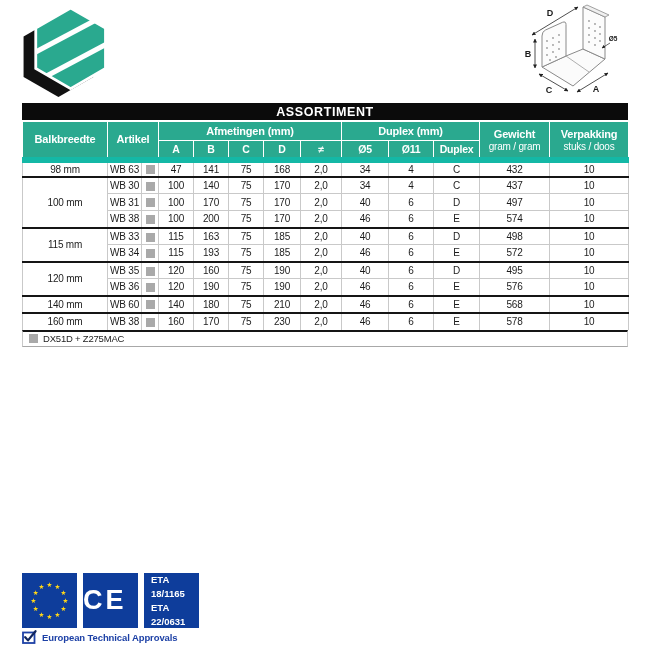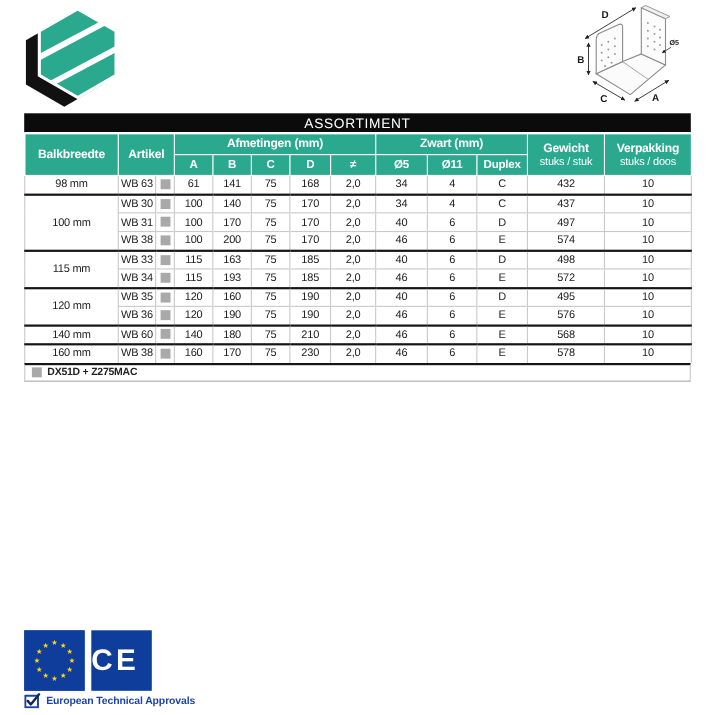--- a/index.html
+++ b/index.html
@@ -8,38 +8,38 @@
   
   .brand-logo { position:absolute; left:16px; top:8px; width:98px; height:90px; }
 
   
   .tech-drawing { position:absolute; left:512px; top:0; width:135px; height:105px; }
   .tech-drawing text { font-family:"Liberation Sans", sans-serif; font-weight:bold; fill:#1a1a1a; }
 
   
   .table-wrap { position:absolute; left:22px; top:103px; width:606px; }
   .title-bar { background:#0b0b0b; color:#fff; height:18px; line-height:18px; text-align:center;
-               font-size:12.5px; font-weight:normal; letter-spacing:.6px; border-bottom:1.5px solid #fff; }
+               font-size:12.5px; font-weight:bold; letter-spacing:.6px; border-bottom:1.5px solid #fff; }
   table.assort { width:606px; table-layout:fixed; border-collapse:collapse; }
   table.assort thead th { background:#2aa98f; color:#fff; border:1.5px solid #fff; font-weight:bold;
                           font-size:11px; height:19px; padding:0; letter-spacing:-0.2px; }
   table.assort thead tr.subrow th { font-size:10.5px; }
   th .h-main { font-size:11px; font-weight:bold; line-height:13px; margin-top:2px; }
   th .h-sub  { font-size:10px; font-weight:normal; line-height:12px; }
   table.assort tbody td { font-size:10px; color:#1c1c1c; text-align:center; height:17px; padding:0;
                           border-right:1px solid #c9c9c9; border-left:1px solid #c9c9c9; letter-spacing:-0.2px; }
   table.assort tbody tr td { border-top:1px solid #c9c9c9; }
   table.assort tbody tr.group-start td { border-top:2px solid #151515; }
-  table.assort tbody tr.first-group td { border-top:1px solid #14b8a6; }
+  table.assort tbody tr.first-group td { border-top:6px solid #14b8a6; }
   td.c-art { text-align:center; }
   .finish-square { display:inline-block; width:9px; height:9px; vertical-align:middle; }
   .legend-row { width:606px; height:17px; border-top:2px solid #151515; border-bottom:1px solid #a8a8a8;
                 border-left:1px solid #c9c9c9; border-right:1px solid #c9c9c9;
                 display:flex; align-items:center; gap:18px; padding-left:6px;
-                font-size:9.5px; font-weight:bold; color:#222; letter-spacing:-0.2px; }
+                font-size:9.5px; font-weight:normal; color:#222; letter-spacing:-0.2px; }
   .legend-item { display:flex; align-items:center; gap:5px; }
   .legend-sq { width:9px; height:9px; display:inline-block; }
 
   
   .certs { position:absolute; left:22px; top:573px; display:flex; gap:6px; }
   .cert-sq { width:55px; height:55px; background:#0e3d9b; color:#fff; position:relative; }
   .ce-mark { display:flex; align-items:center; justify-content:flex-start; font-size:27px; font-weight:bold; letter-spacing:3px; }
   .eta-box { display:flex; flex-direction:column; justify-content:center; padding-left:7px; font-size:9.5px; font-weight:bold; line-height:14px; }
   .approvals { position:absolute; left:22px; top:630px; display:flex; align-items:center; }
   .approvals-label { color:#1d41a6; font-size:9.5px; font-weight:bold; margin-left:4px; letter-spacing:-0.1px; }
@@ -137,24 +137,24 @@
         <col style="width:45px">
         <col style="width:46px">
       <col style="width:70px">
         <col style="width:79px">
     </colgroup>
     <thead>
       <tr>
         <th rowspan="2">Balkbreedte</th>
         <th rowspan="2" colspan="2">Artikel</th>
         <th colspan="5">Afmetingen (mm)</th>
-        <th colspan="3">Zwart (mm)</th>
+        <th colspan="3">Duplex (mm)</th>
         <th rowspan="2">
           <div class="h-main">Gewicht</div>
-          <div class="h-sub">stuks / stuk</div>
+          <div class="h-sub">gram / gram</div>
         </th>
         <th rowspan="2">
           <div class="h-main">Verpakking</div>
           <div class="h-sub">stuks / doos</div>
         </th>
       </tr>
       <tr class="subrow">
         <th>A</th>
         <th>B</th>
         <th>C</th>
@@ -163,21 +163,21 @@
         <th>Ø5</th>
         <th>Ø11</th>
         <th>Duplex</th>
       </tr>
     </thead>
     <tbody>
         <tr class="group-start first-group">
           <td class="c-balk" rowspan="1">98 mm</td>
           <td class="c-art">WB 63</td>
           <td class="c-sq"><span class="finish-square" style="background: rgb(169, 169, 169);"></span></td>
-          <td class="c-num">61</td>
+          <td class="c-num">47</td>
           <td class="c-num">141</td>
           <td class="c-num">75</td>
           <td class="c-num">168</td>
           <td class="c-num">2,0</td>
           <td class="c-num">34</td>
           <td class="c-num">4</td>
           <td class="c-num">C</td>
           <td class="c-num">432</td>
           <td class="c-num">10</td>
         </tr>
@@ -338,20 +338,24 @@
           <text x="13.6" y="37.8">★</text>
         <text x="11.5" y="29.8">★</text>
           <text x="13.6" y="21.8">★</text>
           <text x="19.5" y="15.9">★</text>
       </g>
     </svg>
   </div>
   <div class="cert-sq ce-mark">
     <span>CE</span>
   </div>
+  <div class="cert-sq eta-box">
+    <span>ETA 18/1165</span>
+    <span>ETA 22/0631</span>
+  </div>
 </div>
 
 <div class="approvals">
   <svg width="16" height="14" viewBox="0 0 16 14">
     <rect x="1" y="2.5" width="11.5" height="10.5" fill="#fff" stroke="#1d41a6" stroke-width="1.8"></rect>
     <path d="M3.2,7.2 L6,10.4 L13.5,1.2" fill="none" stroke="#10265e" stroke-width="2.2" stroke-linecap="round" stroke-linejoin="round"></path>
   </svg>
   <span class="approvals-label">European Technical Approvals</span>
 </div>
 

